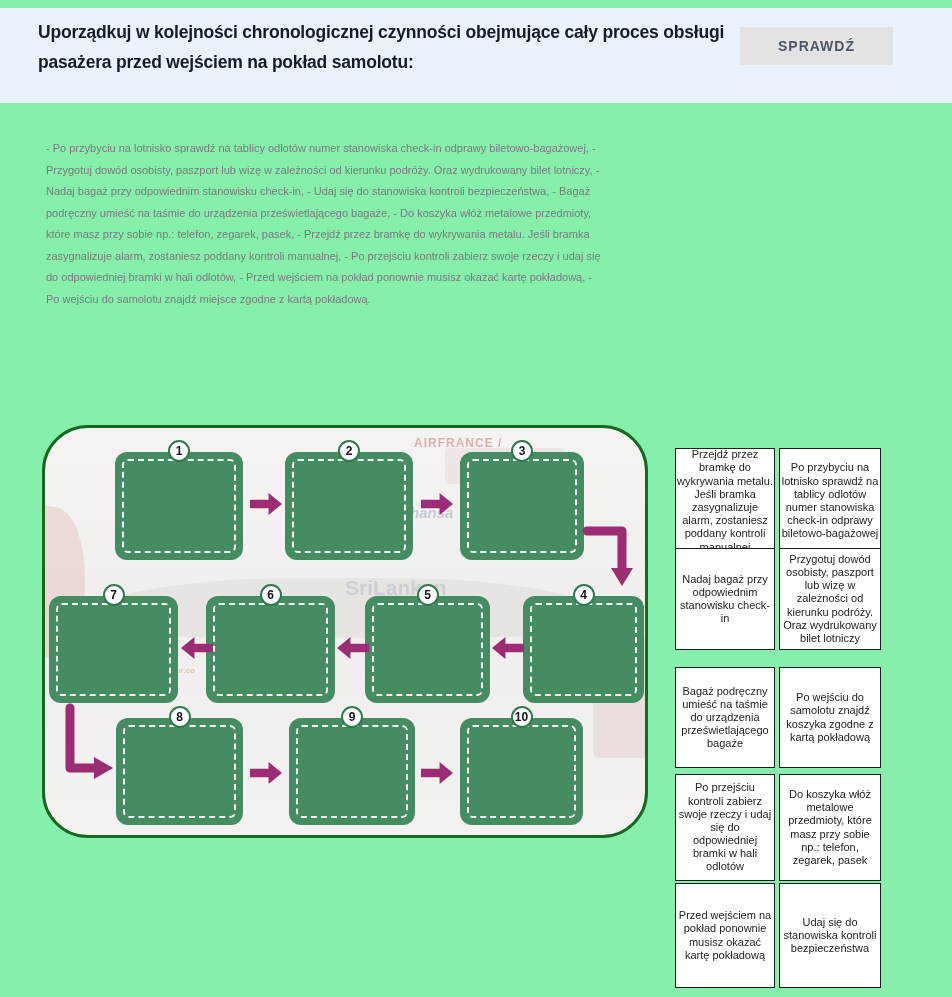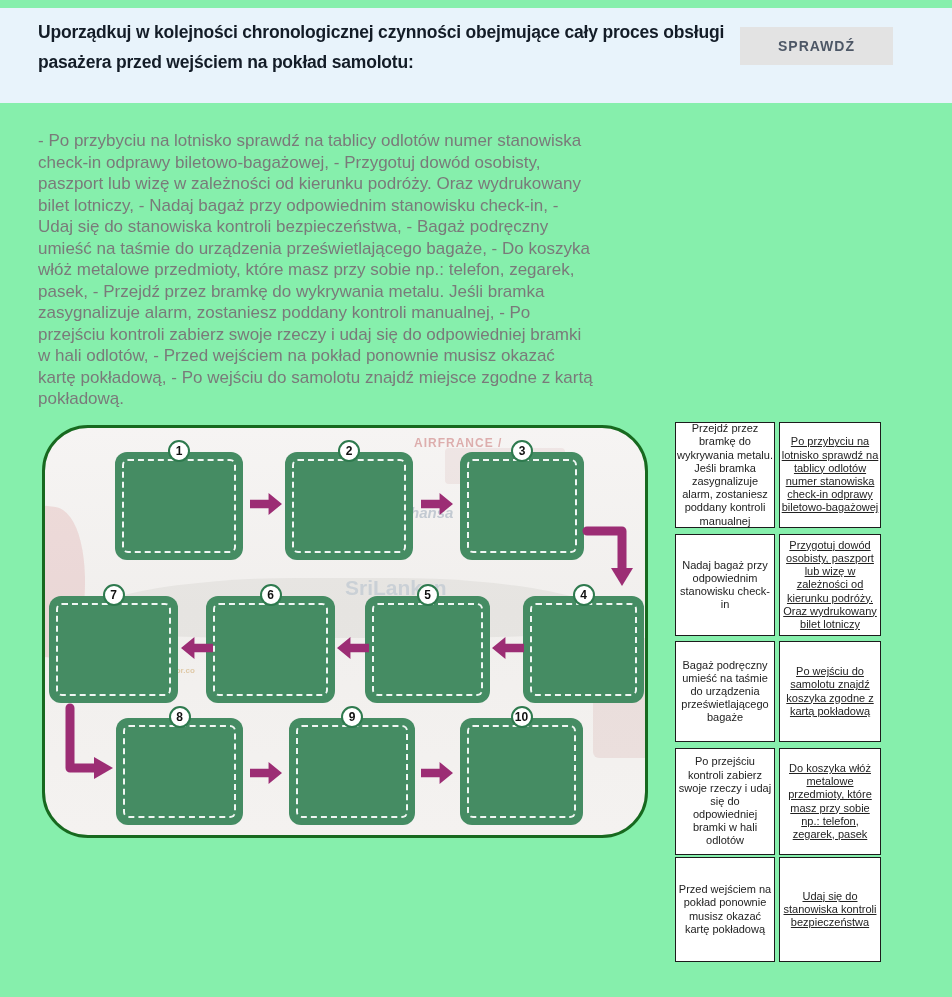--- a/index.html
+++ b/index.html
@@ -8,22 +8,22 @@
 
   
   .header{position:absolute;left:0;top:8px;width:952px;height:95px;background:#e8f3fb;}
   .title{position:absolute;left:38px;top:9px;width:700px;margin:0;
          font-size:17.5px;line-height:30px;font-weight:bold;color:#131c27;letter-spacing:-0.2px;}
   .check-btn{position:absolute;left:740px;top:19px;width:153px;height:38px;border:none;cursor:pointer;
              background:#e3e3e3;color:#4d5766;font-family:"Liberation Sans",sans-serif;
              font-size:14px;font-weight:bold;letter-spacing:1px;}
 
   
-  .instructions{position:absolute;left:38px;top:130px;width:556px;margin:0;
-                font-size:17px;line-height:21.5px;color:#7a7a7a;}
+  .instructions{position:absolute;left:38px;top:130px;width:556px;margin:8px;
+                font-size:11px;line-height:21.5px;color:#7a7a7a;}
 
   
   .diagram{position:absolute;left:42px;top:425px;width:600px;height:407px;
            border:3px solid #17691f;border-radius:46px;
            background:linear-gradient(180deg,#f6f4f3 0%,#f1efed 45%,#f4f2f0 100%);overflow:hidden;}
   .wm{position:absolute;font-weight:bold;white-space:nowrap;pointer-events:none;}
   .wm1{left:369px;top:8px;font-size:12px;letter-spacing:1px;color:#c05a5a;opacity:.45;}
   .wm2{left:355px;top:76px;font-size:15px;font-style:italic;color:#93a3b5;opacity:.5;}
   .wm3{left:300px;top:148px;font-size:21px;color:#9db0c4;opacity:.38;}
   .wm4{left:116px;top:238px;font-size:8px;color:#c89a50;opacity:.45;}
@@ -58,23 +58,23 @@
        clip-path:polygon(0% 34%,58% 34%,58% 8%,100% 50%,58% 92%,58% 66%,0% 66%);}
   .arr.left{transform:scaleX(-1);}
   .a12{left:205px;top:63px;} .a23{left:376px;top:63px;}
   .a45{left:447px;top:207px;} .a56{left:292px;top:207px;} .a67{left:136px;top:207px;}
   .a89{left:205px;top:332px;} .a910{left:376px;top:332px;}
   .elbow{position:absolute;overflow:visible;}
 
   
   .card{position:absolute;background:#fff;border:1.5px solid #1c1c1c;box-sizing:border-box;
         display:flex;align-items:center;justify-content:center;text-align:center;
-        font-size:11px;line-height:1.2;color:#222;padding:18px 1px;cursor:grab;}
-  .c1{left:675px;width:100px;} .c2{left:779px;width:102px;text-decoration:underline;}
-  .r1{top:422px;height:106px;} .r2{top:534px;height:102px;} .r3{top:641px;height:101px;}
+        font-size:11px;line-height:1.2;color:#222;padding:18px 1px;cursor:grab;margin-top:26px;}
+  .c1{left:675px;width:100px;} .c2{left:779px;width:102px;}
+  .r1{top:422px;height:106px;} .r2{top:522px;height:102px;} .r3{top:641px;height:101px;}
   .r4{top:748px;height:107px;} .r5{top:857px;height:105px;}
 </style>
 </head>
 <body>
 
 <div class="canvas">
 
   <div class="header">
     <h1 class="title">Uporządkuj w kolejności chronologicznej czynności obejmujące cały proces obsługi pasażera przed wejściem na pokład samolotu:</h1>
     <button class="check-btn">SPRAWDŹ</button>

